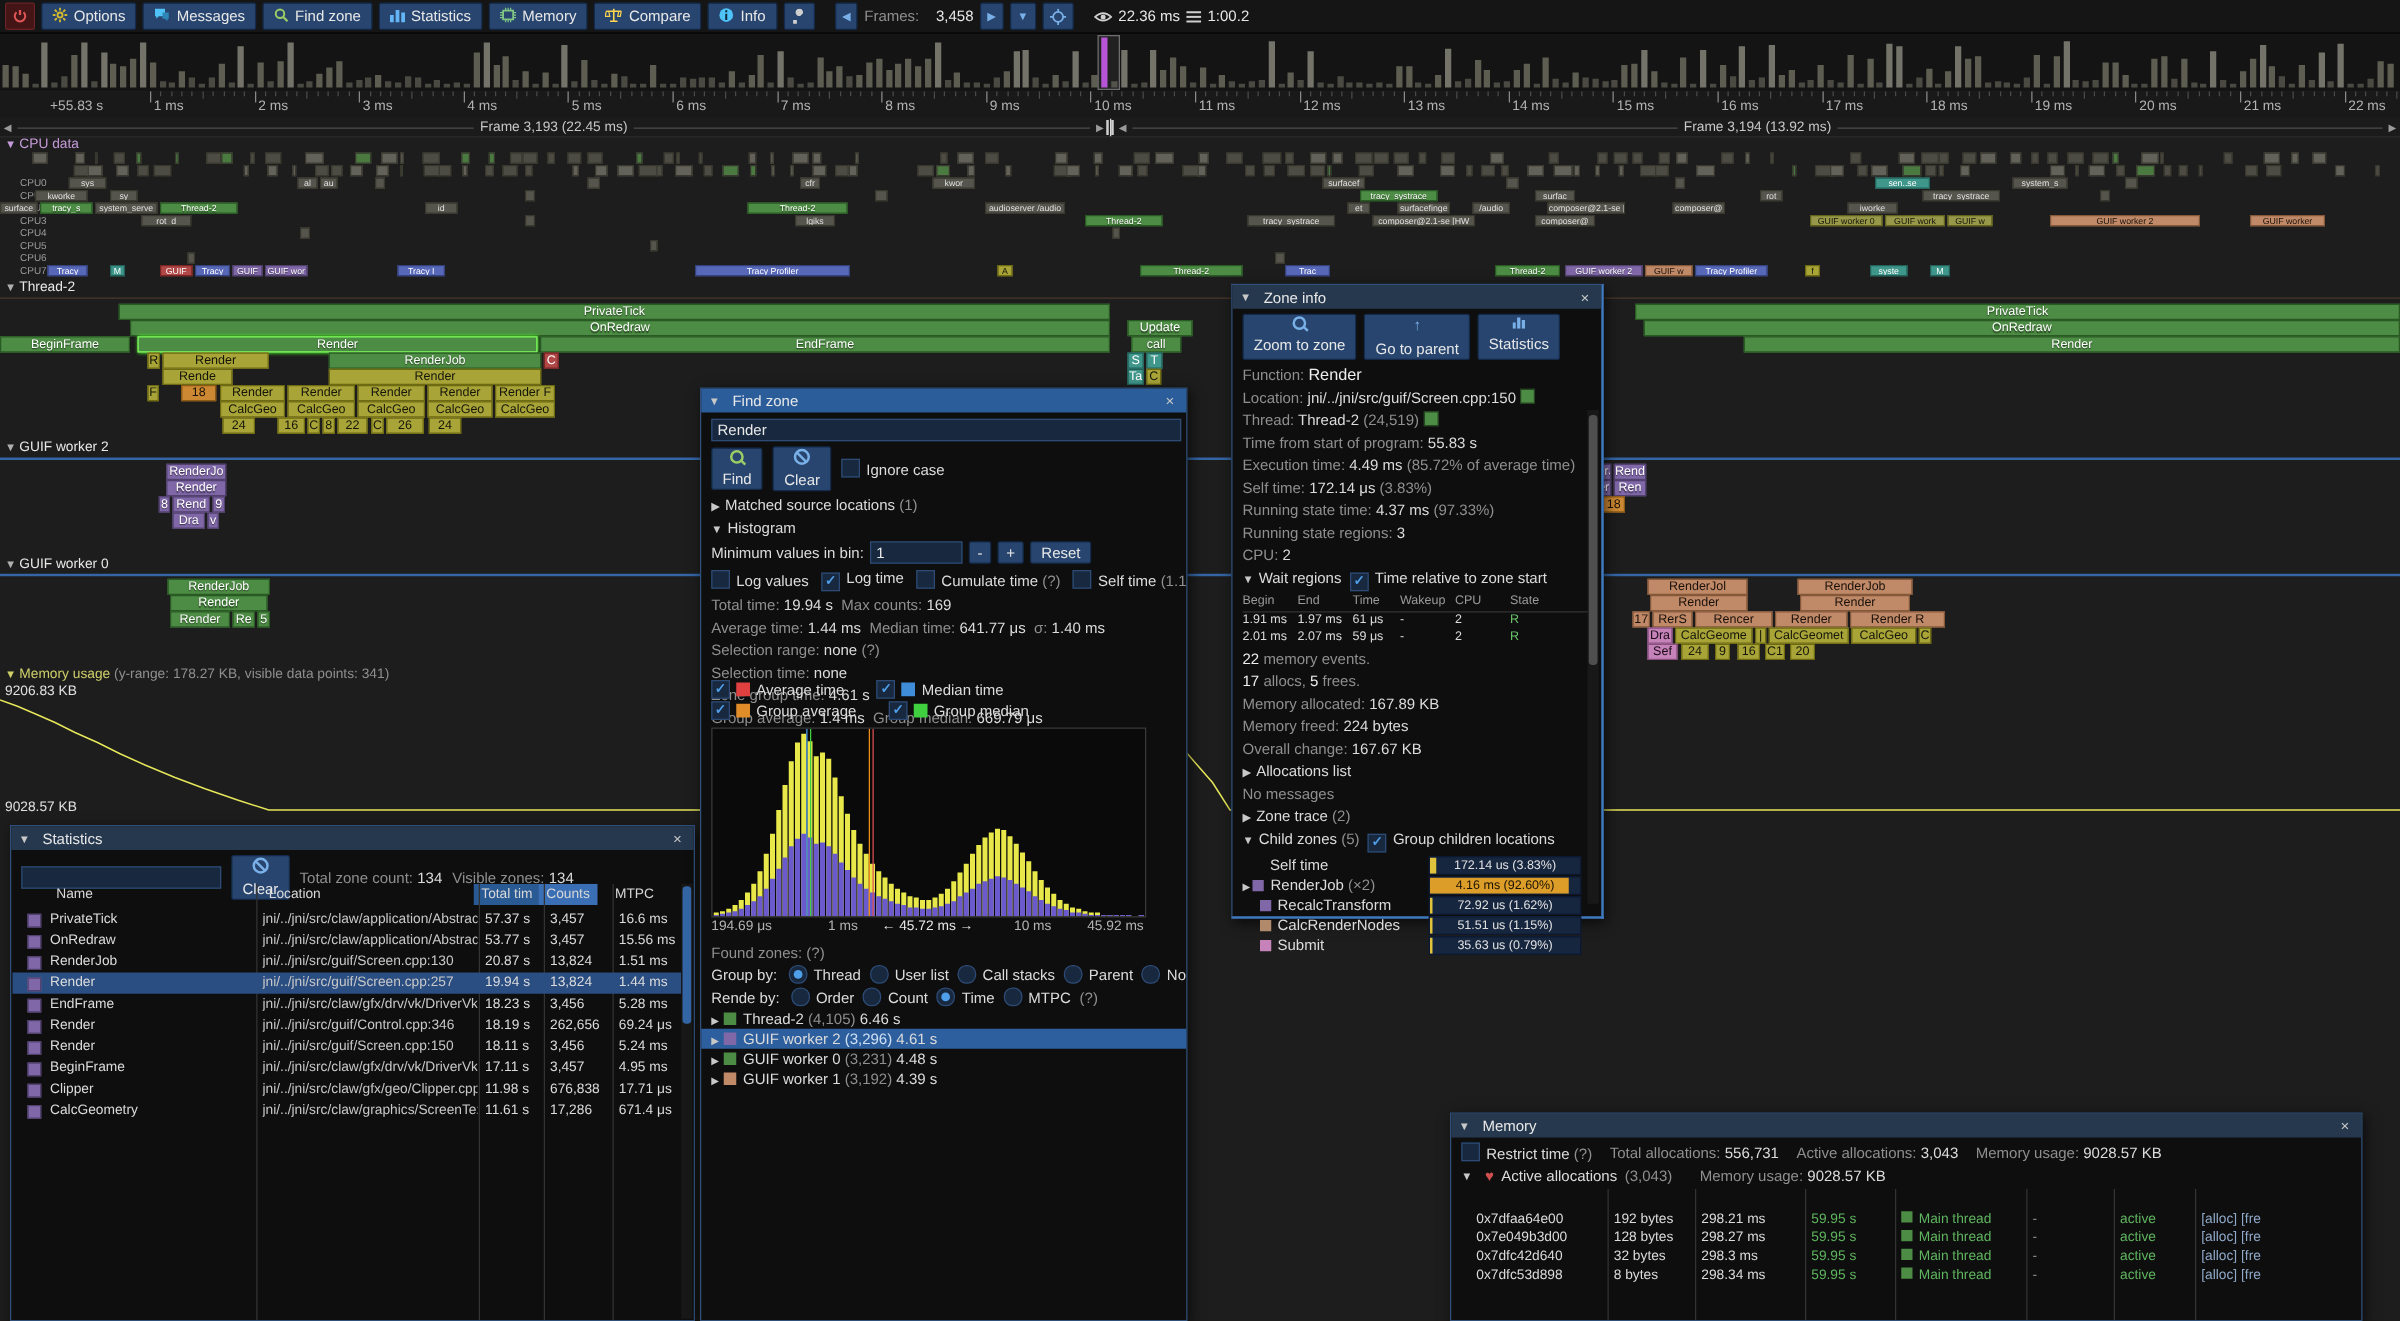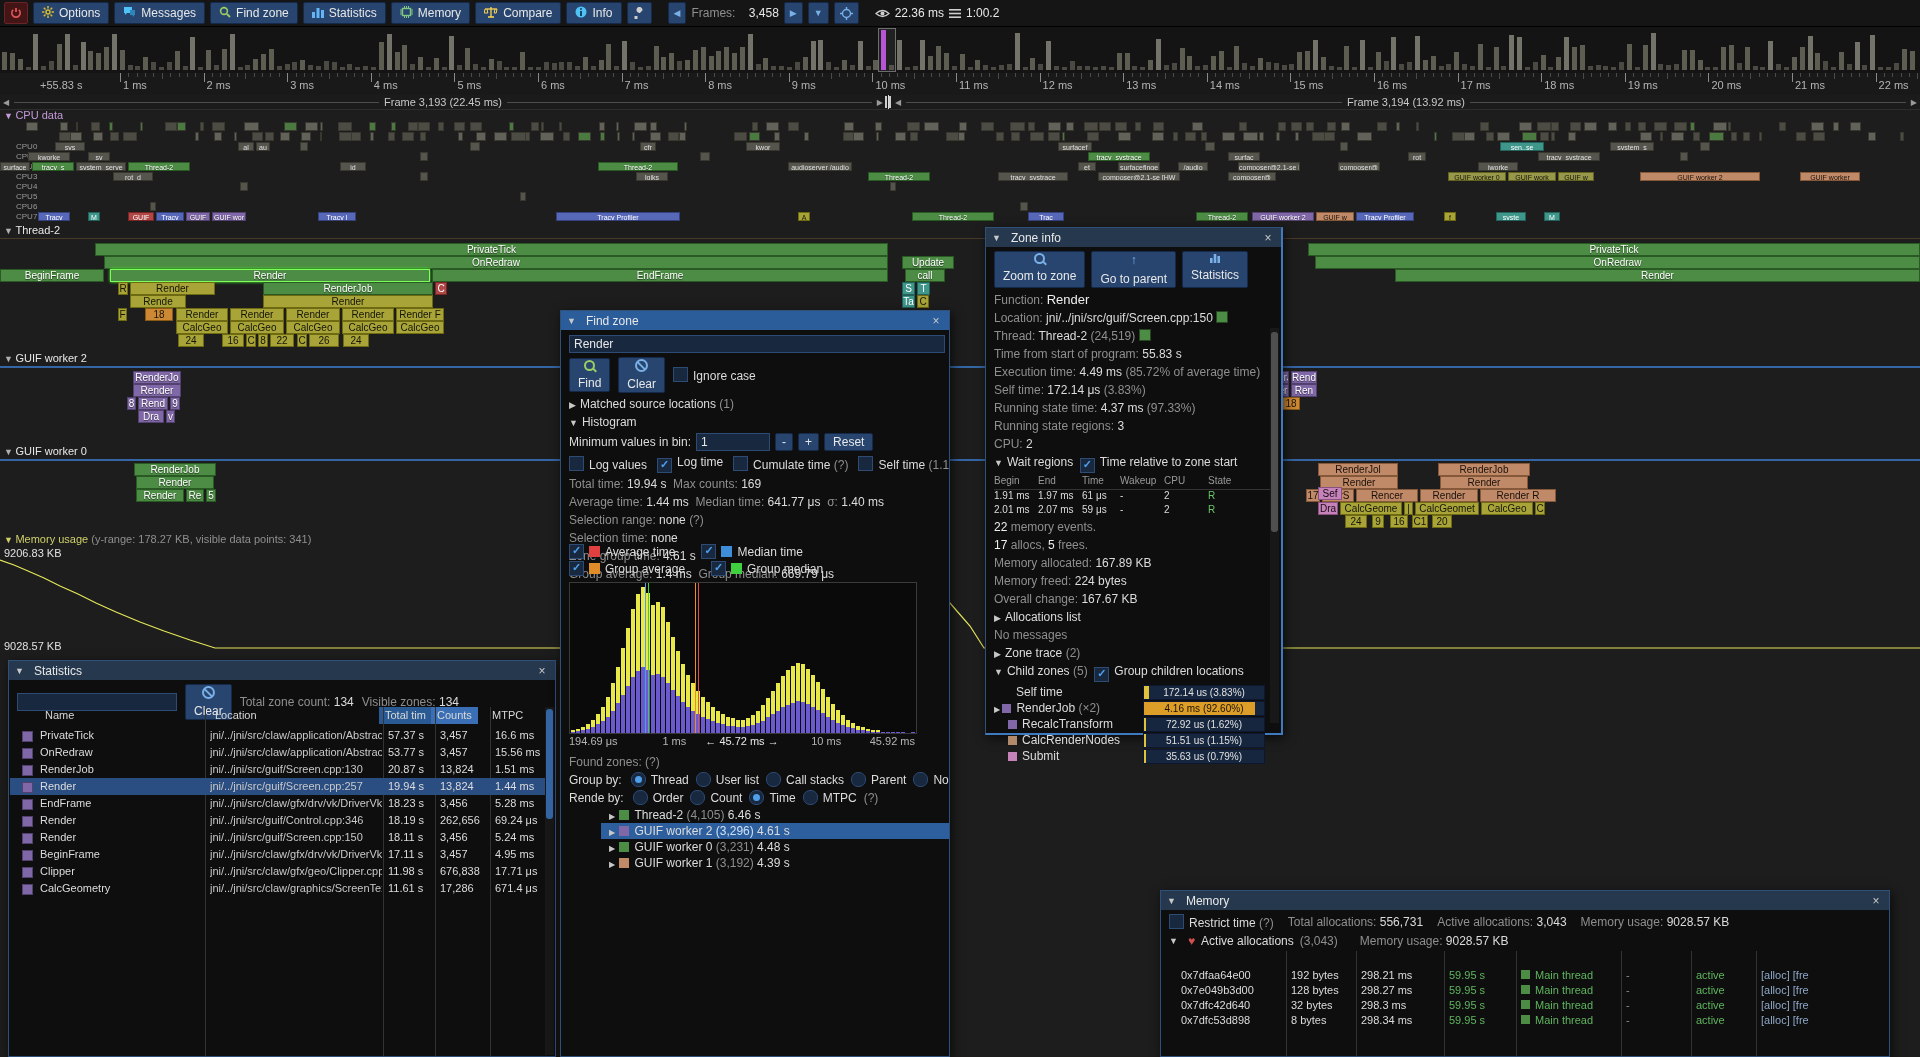--- a/index.html
+++ b/index.html
@@ -1022,21 +1022,21 @@
       <div class="zone z-salmon" style="left: 1322px; top: 489px; width: 32px;">RerS</div>
       <div class="zone z-salmon" style="left: 1356px; top: 489px; width: 62px;">Rencer</div>
       <div class="zone z-salmon" style="left: 1420px; top: 489px; width: 58px;">Render</div>
       <div class="zone z-salmon" style="left: 1480px; top: 489px; width: 76px;">Render R</div>
       <div class="zone z-pink" style="left: 1318px; top: 502px; width: 20px;">Dra</div>
       <div class="zone z-yellow" style="left: 1340px; top: 502px; width: 62px;">CalcGeome</div>
       <div class="zone z-yellow" style="left: 1404px; top: 502px; width: 9px;">|</div>
       <div class="zone z-yellow" style="left: 1415px; top: 502px; width: 64px;">CalcGeomet</div>
       <div class="zone z-yellow" style="left: 1481px; top: 502px; width: 52px;">CalcGeo</div>
       <div class="zone z-yellow" style="left: 1535px; top: 502px; width: 10px;">C</div>
-      <div class="zone z-pink" style="left: 1318px; top: 487px; width: 24px;">Sef</div>
+      <div class="zone z-pink" style="left: 1318px; top: 515px; width: 24px;">Sef</div>
       <div class="zone z-yellow" style="left: 1345px; top: 515px; width: 22px;">24</div>
       <div class="zone z-yellow" style="left: 1372px; top: 515px; width: 12px;">9</div>
       <div class="zone z-yellow" style="left: 1390px; top: 515px; width: 18px;">16</div>
       <div class="zone z-yellow" style="left: 1412px; top: 515px; width: 16px;">C1</div>
       <div class="zone z-yellow" style="left: 1432px; top: 515px; width: 20px;">20</div>
       <div class="sechdr" style="left: 4px; top: 533px; color: rgb(207, 207, 106);"><span style="font-size: 9px; color: rgb(207, 207, 106);">▼ </span><span>Memory usage</span><span style="color: rgb(143, 143, 143);"> (y-range: 178.27 KB, visible data points: 341)</span></div>
       <span style="position: absolute; left: 4px; top: 547px; font-size: 11px; color: rgb(224, 224, 224);">9206.83 KB</span>
       <span style="position: absolute; left: 4px; top: 640px; font-size: 11px; color: rgb(224, 224, 224);">9028.57 KB</span>
     </div>
   <svg id="memgraph-svg" width="1920" height="107">
@@ -1409,21 +1409,21 @@
         <span style="display: inline-flex; align-items: center; white-space: nowrap;">
           <span class="rad sel"></span>
           <span>Time</span>
         </span>
         <span style="display: inline-flex; align-items: center; white-space: nowrap;">
           <span class="rad"></span>
           <span>MTPC</span>
         </span>
         <span style="color: rgb(143, 143, 143);">(?)</span>
       </div>
-    <div id="fz-groups" style="position:absolute;left:0;top:496px;right:0;margin-left:40px;">
+    <div id="fz-groups" style="position:absolute;left:0;top:496px;right:0;">
         <div class="ln15"><span style="font-size: 8px; color: rgb(200, 200, 200);">▶ </span><span style="display: inline-block; width: 10px; height: 10px; background: rgb(77, 140, 68); margin: 0px 5px -1px 2px;"></span><span>Thread-2 </span><span style="color: rgb(143, 143, 143);">(4,105) </span><span>6.46 s</span></div>
         <div class="ln15" style="background: rgb(45, 95, 158);"><span style="font-size: 8px; color: rgb(200, 200, 200);">▶ </span><span style="display: inline-block; width: 10px; height: 10px; background: rgb(128, 104, 168); margin: 0px 5px -1px 2px;"></span><span>GUIF worker 2 </span><span style="color: rgb(207, 224, 245);">(3,296) </span><span>4.61 s</span></div>
         <div class="ln15"><span style="font-size: 8px; color: rgb(200, 200, 200);">▶ </span><span style="display: inline-block; width: 10px; height: 10px; background: rgb(77, 140, 68); margin: 0px 5px -1px 2px;"></span><span>GUIF worker 0 </span><span style="color: rgb(143, 143, 143);">(3,231) </span><span>4.48 s</span></div>
         <div class="ln15"><span style="font-size: 8px; color: rgb(200, 200, 200);">▶ </span><span style="display: inline-block; width: 10px; height: 10px; background: rgb(192, 138, 104); margin: 0px 5px -1px 2px;"></span><span>GUIF worker 1 </span><span style="color: rgb(143, 143, 143);">(3,192) </span><span>4.39 s</span></div>
       </div>
   </div>
 
   <div class="win" id="win-zi" style="left:985px;top:227px;width:298px;height:508px;border-right:2px solid #3f7ac0;border-bottom:2px solid #3f7ac0;">
     <div class="wtitle">
       <span class="tri">▼</span>

